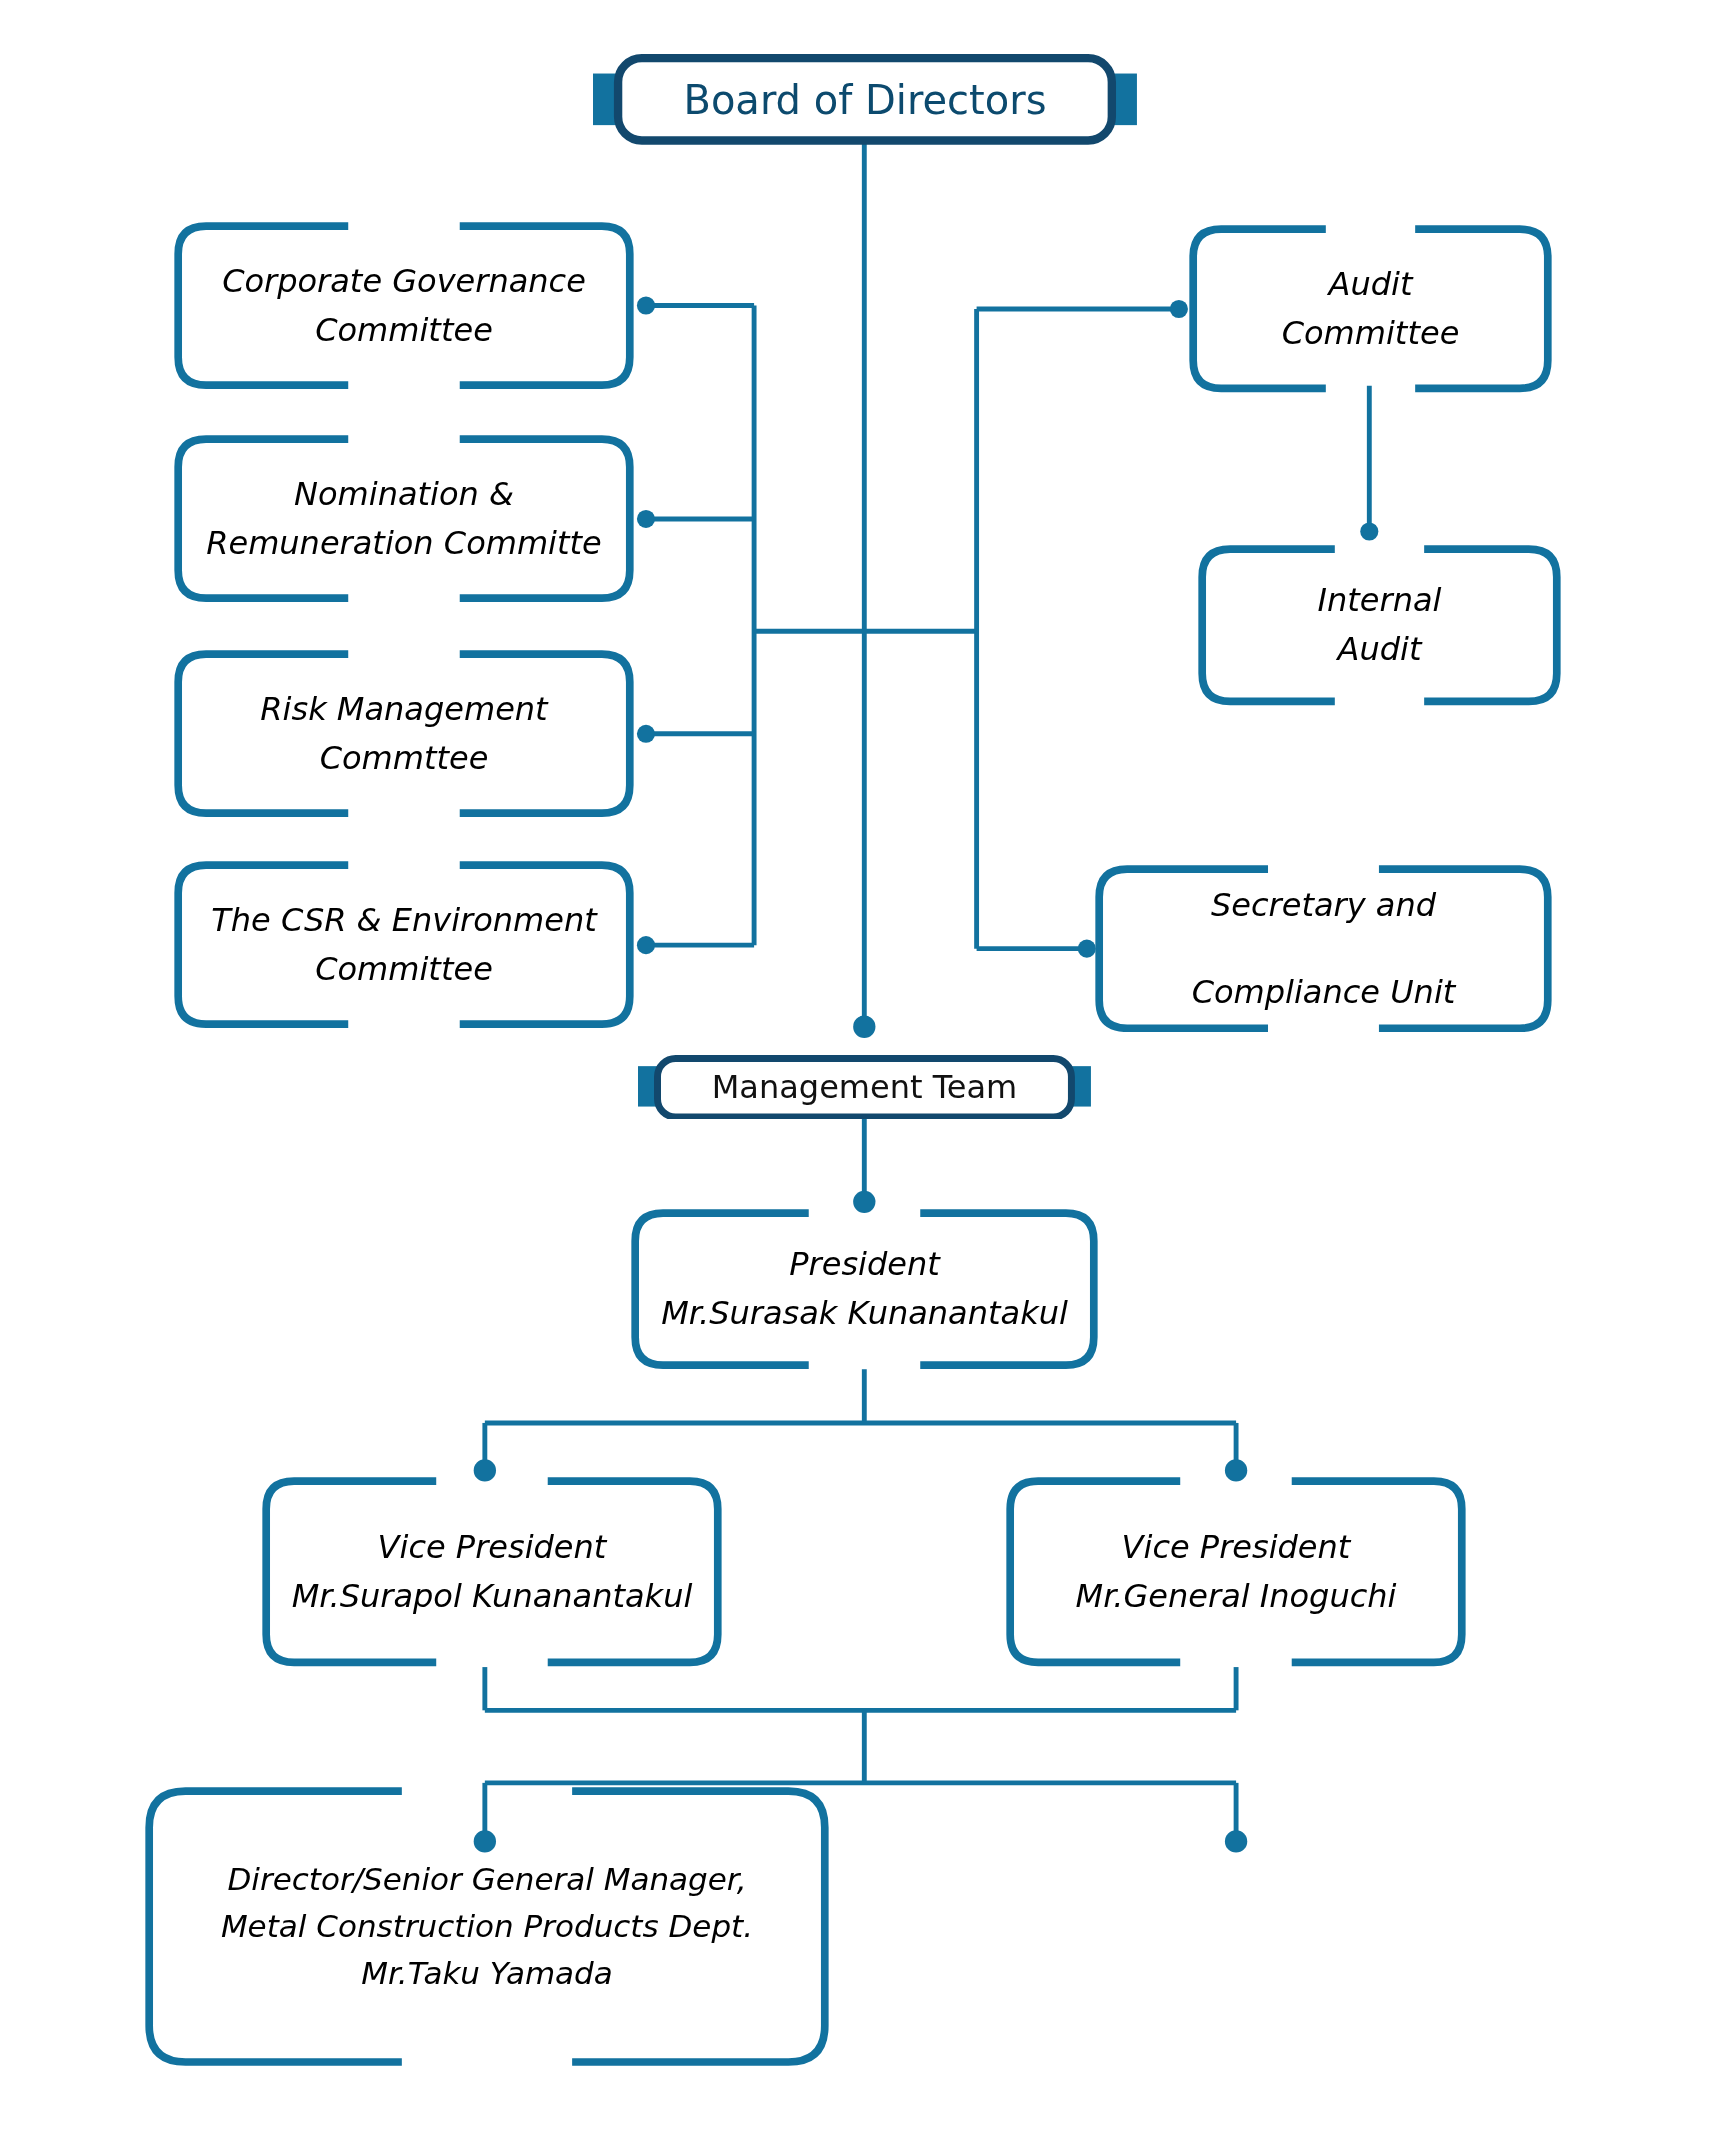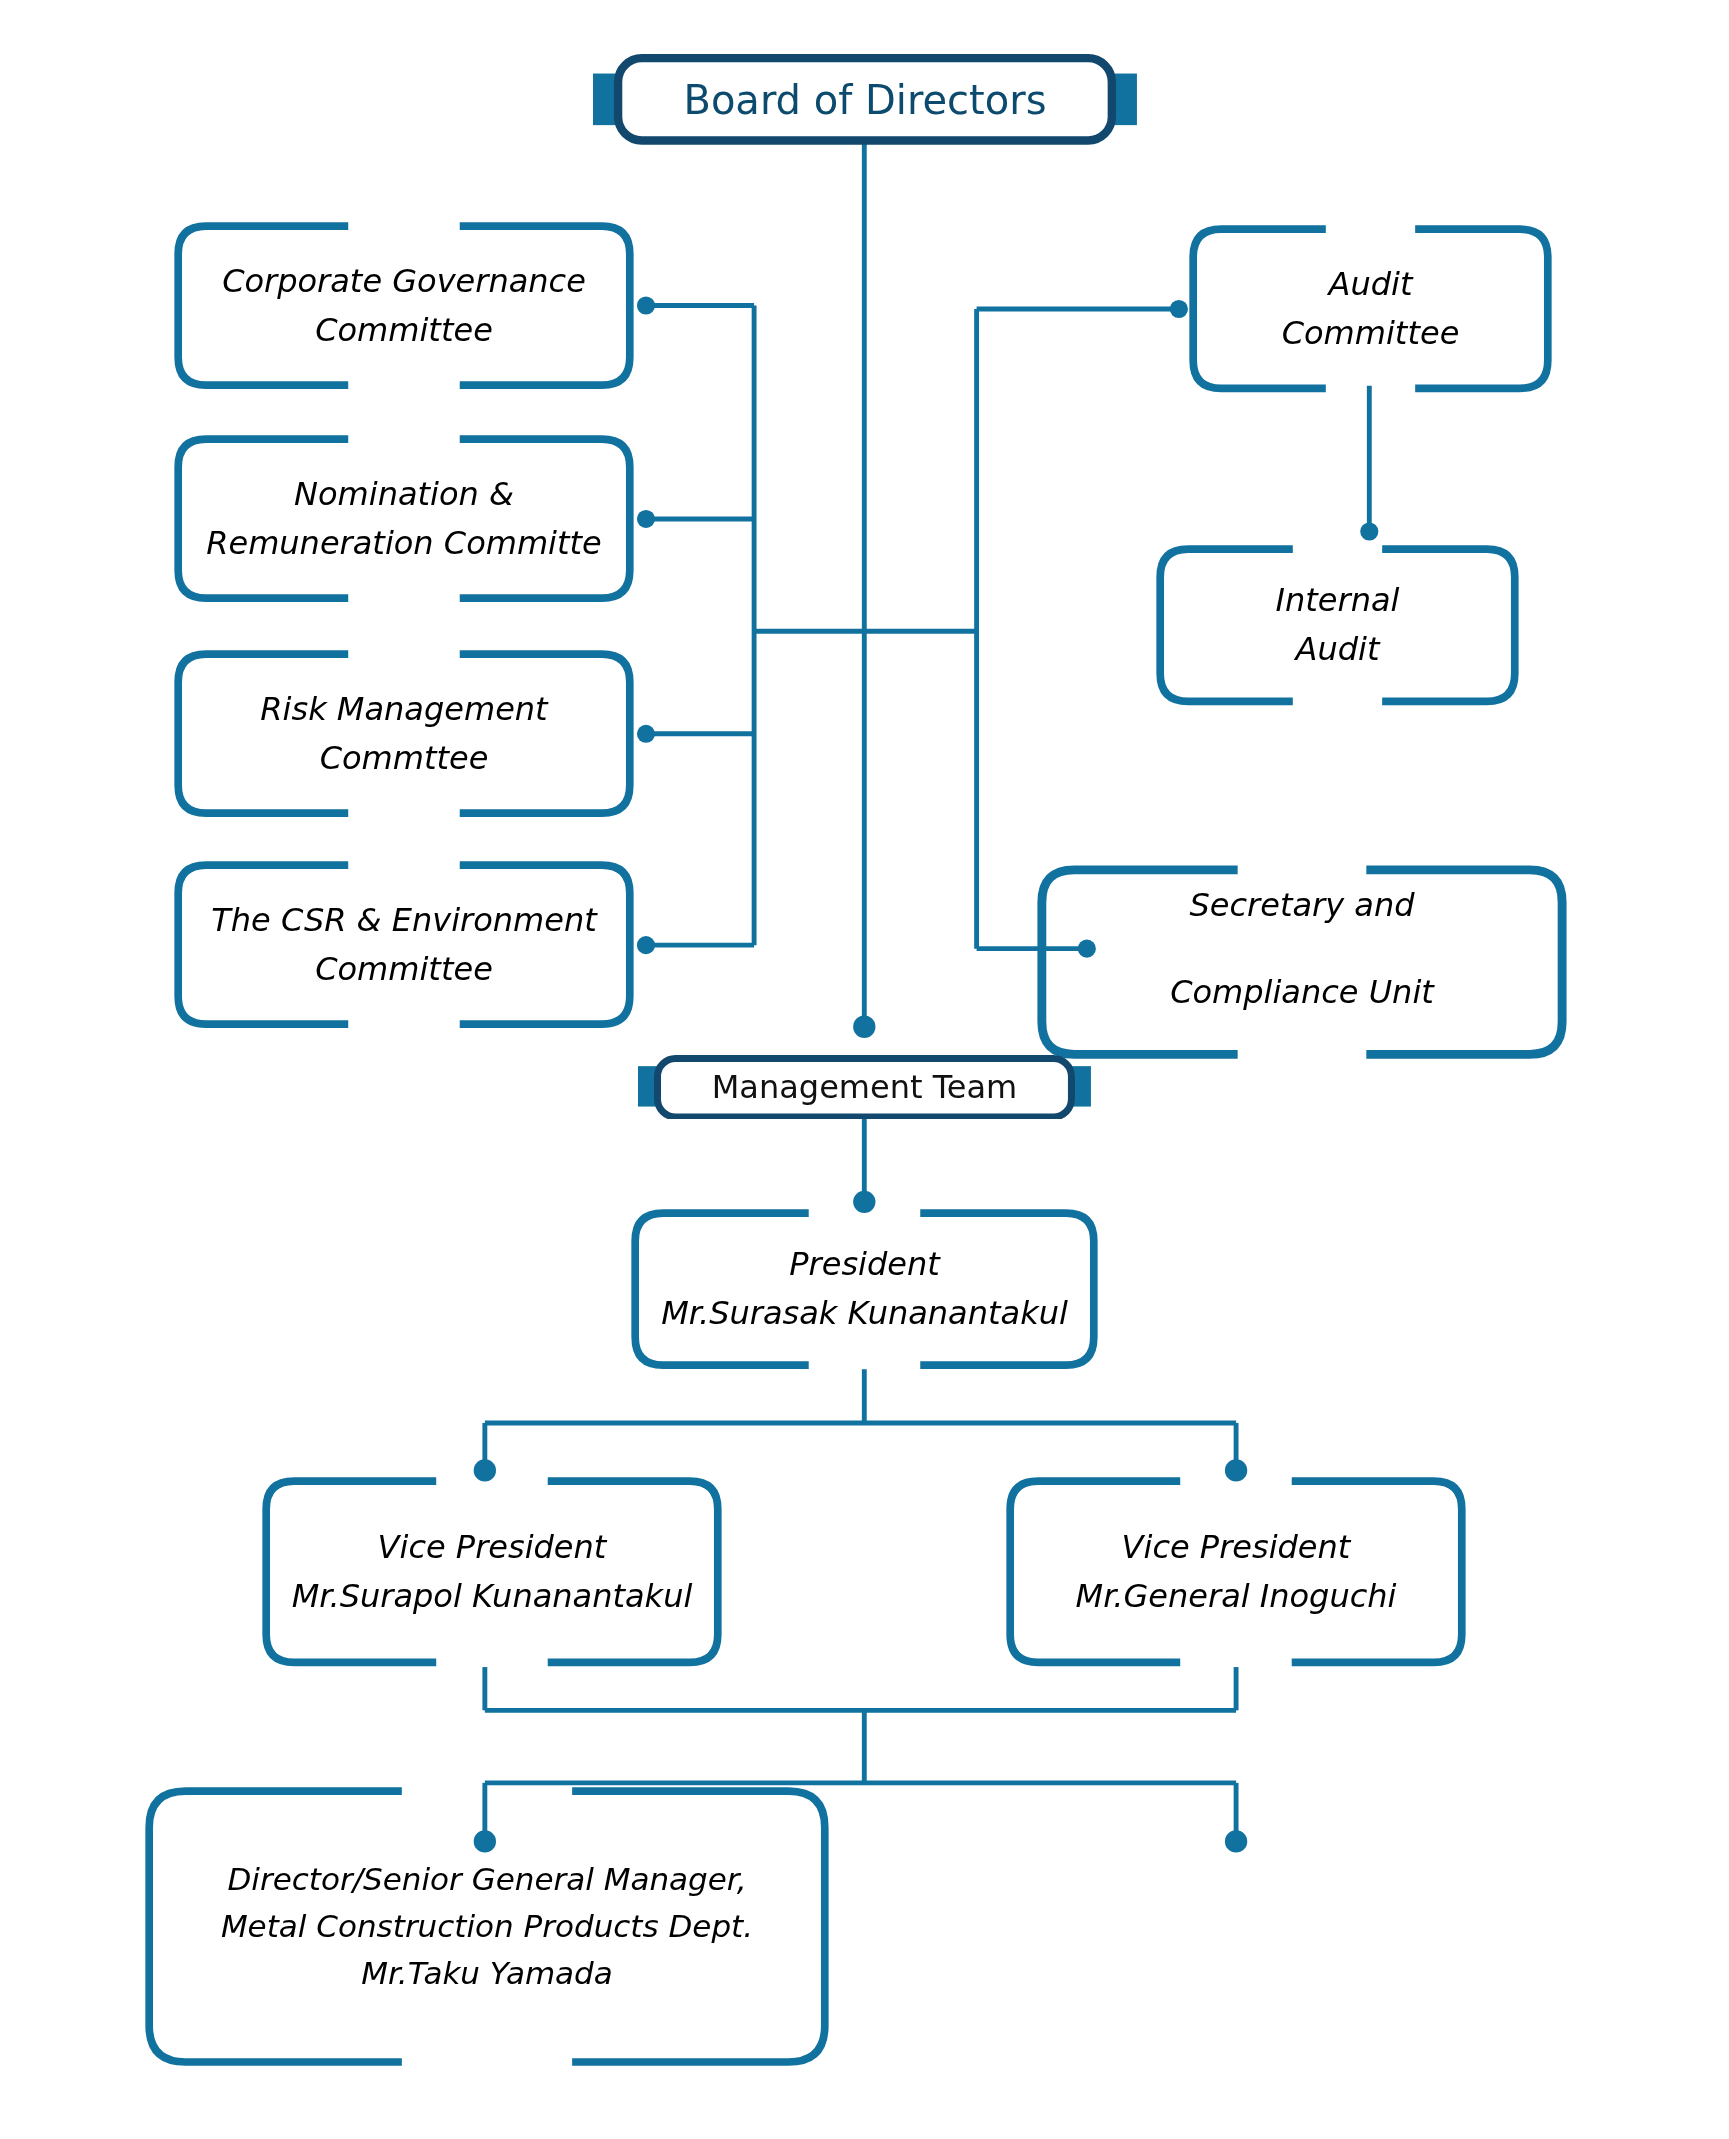--- a/index.html
+++ b/index.html
@@ -183,30 +183,30 @@
 
   <div class="node fs-46" style="left:1189px; top:225px; width:363px; height:167px;">
     <svg class="frame" viewBox="0 0 520 240" preserveAspectRatio="none">
       <path d="M 196 6 L 46 6 Q 6 6 6 46 L 6 194 Q 6 234 46 234 L 196 234
                M 324 234 L 474 234 Q 514 234 514 194 L 514 46 Q 514 6 474 6 L 324 6" fill="none" stroke="#12729f" stroke-width="11" stroke-linecap="butt"></path>
     </svg>
     <div class="txt">Audit</div>
     <div class="txt">Committee</div>
   </div>
 
-  <div class="node fs-46" style="left:1156px; top:545px; width:363px; height:160px;align-items:center;">
+  <div class="node fs-46" style="left:1198px; top:545px; width:363px; height:160px;align-items:center;">
     <svg class="frame" viewBox="0 0 520 230" preserveAspectRatio="none">
       <path d="M 196 6 L 46 6 Q 6 6 6 46 L 6 184 Q 6 224 46 224 L 196 224
                M 324 224 L 474 224 Q 514 224 514 184 L 514 46 Q 514 6 474 6 L 324 6" fill="none" stroke="#12729f" stroke-width="11" stroke-linecap="butt"></path>
     </svg>
     <div class="txt">Internal</div>
     <div class="txt">Audit</div>
   </div>
 
-  <div class="node fs-46" style="left:1037px; top:865px; width:530px; height:167px;gap:38px;">
+  <div class="node fs-46" style="left:1095px; top:865px; width:457px; height:167px;gap:38px;">
     <svg class="frame" viewBox="0 0 655 240" preserveAspectRatio="none">
       <path d="M 248 6 L 46 6 Q 6 6 6 46 L 6 194 Q 6 234 46 234 L 248 234
                M 407 234 L 609 234 Q 649 234 649 194 L 649 46 Q 649 6 609 6 L 407 6" fill="none" stroke="#12729f" stroke-width="11" stroke-linecap="butt"></path>
     </svg>
     <div class="txt">Secretary and</div>
     <div class="txt">Compliance Unit</div>
   </div>
 
   <div class="tabnode t-mgmt" style="left:638px; top:1055px; width:453px; height:64px;border-radius:24px;">
     <svg class="frame" viewBox="0 0 650 92" preserveAspectRatio="none">

